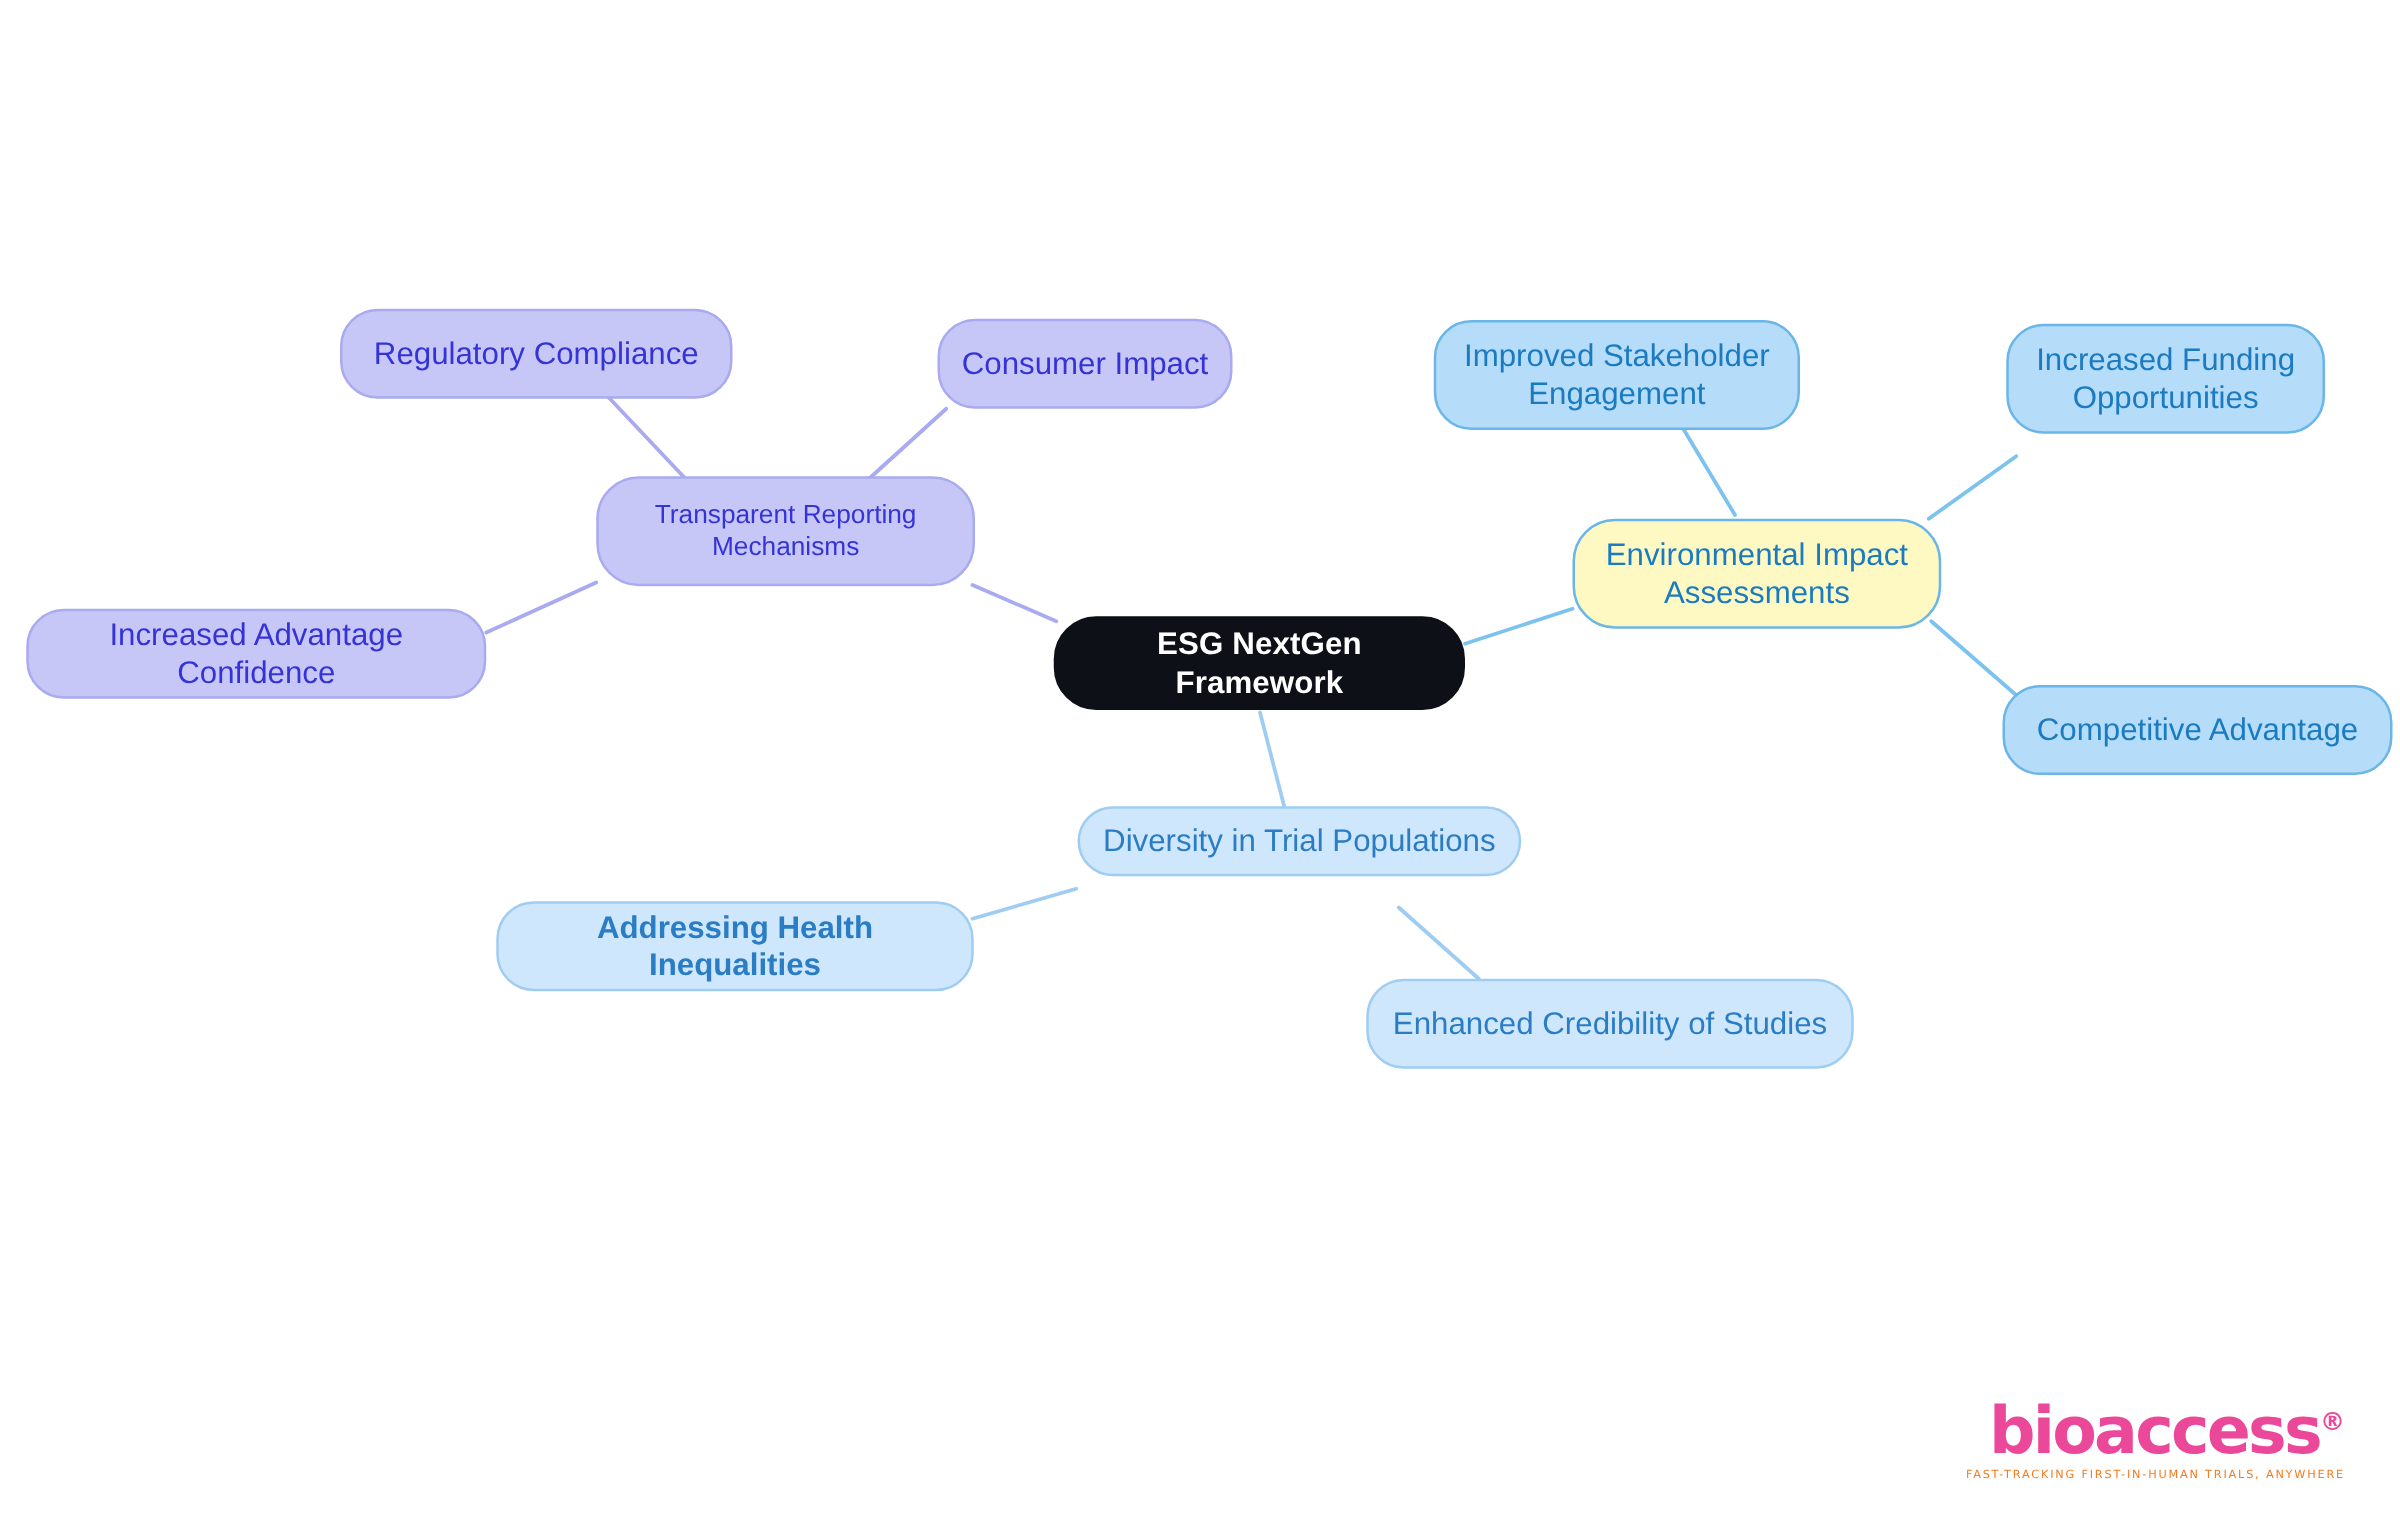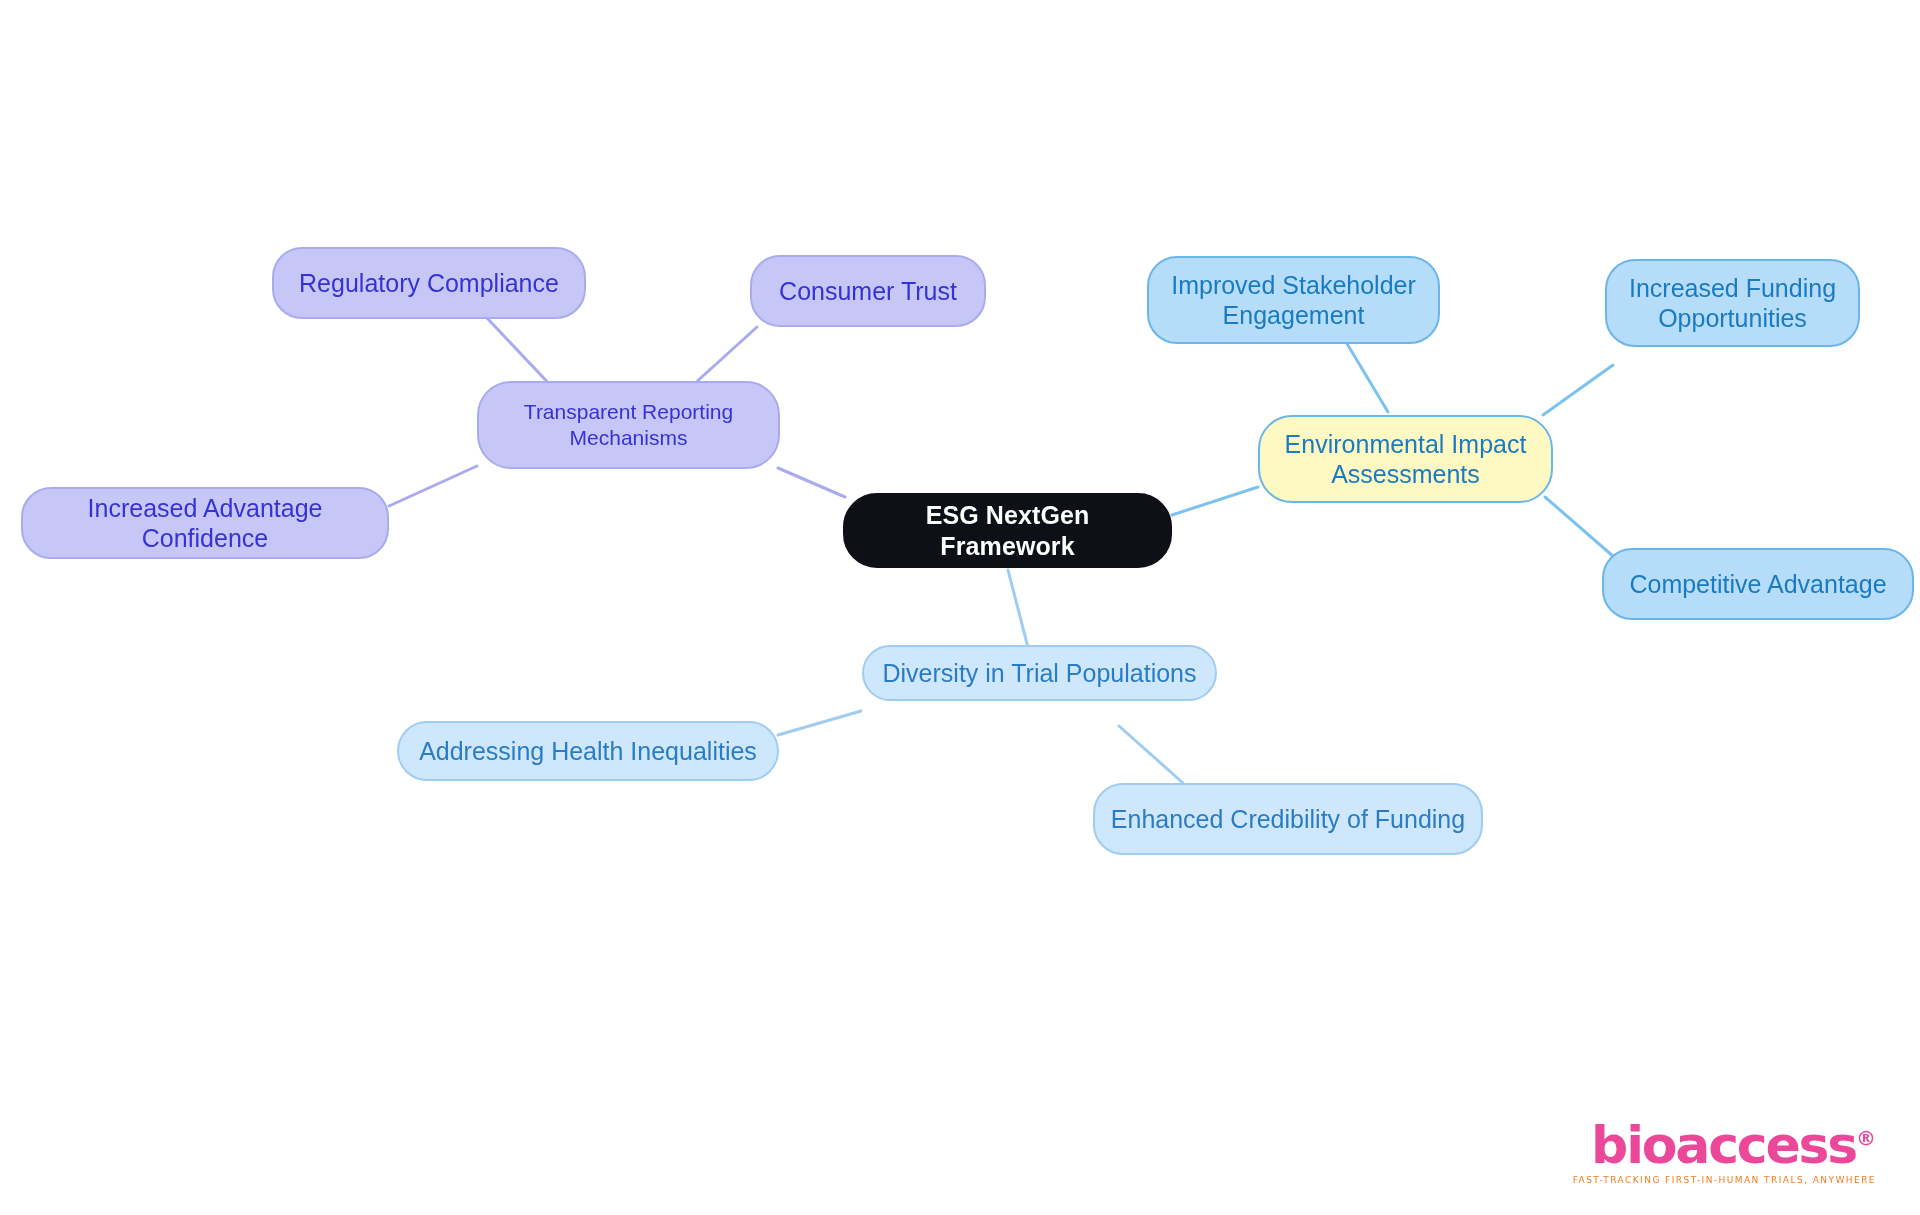--- a/index.html
+++ b/index.html
@@ -137,39 +137,39 @@
     </g>
   </svg>
 
   <div class="node root" style="left:843px; top:493px; width:329px; height:75px;font-weight:bold;">ESG NextGen Framework</div>
 
   <div class="node purple-branch" style="left:477px; top:381px; width:303px; height:88px;">Transparent Reporting
 Mechanisms</div>
 
   <div class="node purple" style="left:272px; top:247px; width:314px; height:72px;">Regulatory Compliance</div>
 
-  <div class="node purple" style="left:750px; top:255px; width:236px; height:72px;">Consumer Trust</div>
+  <div class="node purple" style="left:750px; top:255px; width:236px; height:72px;">Consumer Impact</div>
 
   <div class="node purple" style="left:21px; top:487px; width:368px; height:72px;">Increased Advantage Confidence</div>
 
   <div class="node blue-branch" style="left:1258px; top:415px; width:295px; height:88px;">Environmental Impact
 Assessments</div>
 
   <div class="node blue" style="left:1147px; top:224px; width:293px; height:88px;margin-top:32px;">Improved Stakeholder
 Engagement</div>
 
   <div class="node blue" style="left:1605px; top:259px; width:255px; height:88px;">Increased Funding
 Opportunities</div>
 
   <div class="node blue" style="left:1602px; top:548px; width:312px; height:72px;">Competitive Advantage</div>
 
   <div class="node blue-light" style="left:862px; top:645px; width:355px; height:56px;">Diversity in Trial Populations</div>
 
-  <div class="node blue-light" style="left:397px; top:721px; width:382px; height:60px;">Addressing Health Inequalities</div>
+  <div class="node blue-light" style="left:397px; top:721px; width:382px; height:72px;font-weight:bold;">Addressing Health Inequalities</div>
 
-  <div class="node blue-light" style="left:1093px; top:783px; width:390px; height:72px;">Enhanced Credibility of Funding</div>
+  <div class="node blue-light" style="left:1093px; top:783px; width:390px; height:72px;">Enhanced Credibility of Studies</div>
 
   <div id="logo">
     <div class="wordmark"><span>bioaccess</span><span class="reg">®</span></div>
     <div class="tagline">FAST-TRACKING FIRST-IN-HUMAN TRIALS, ANYWHERE</div>
   </div>
 
 </div>
 
 </body></html>

